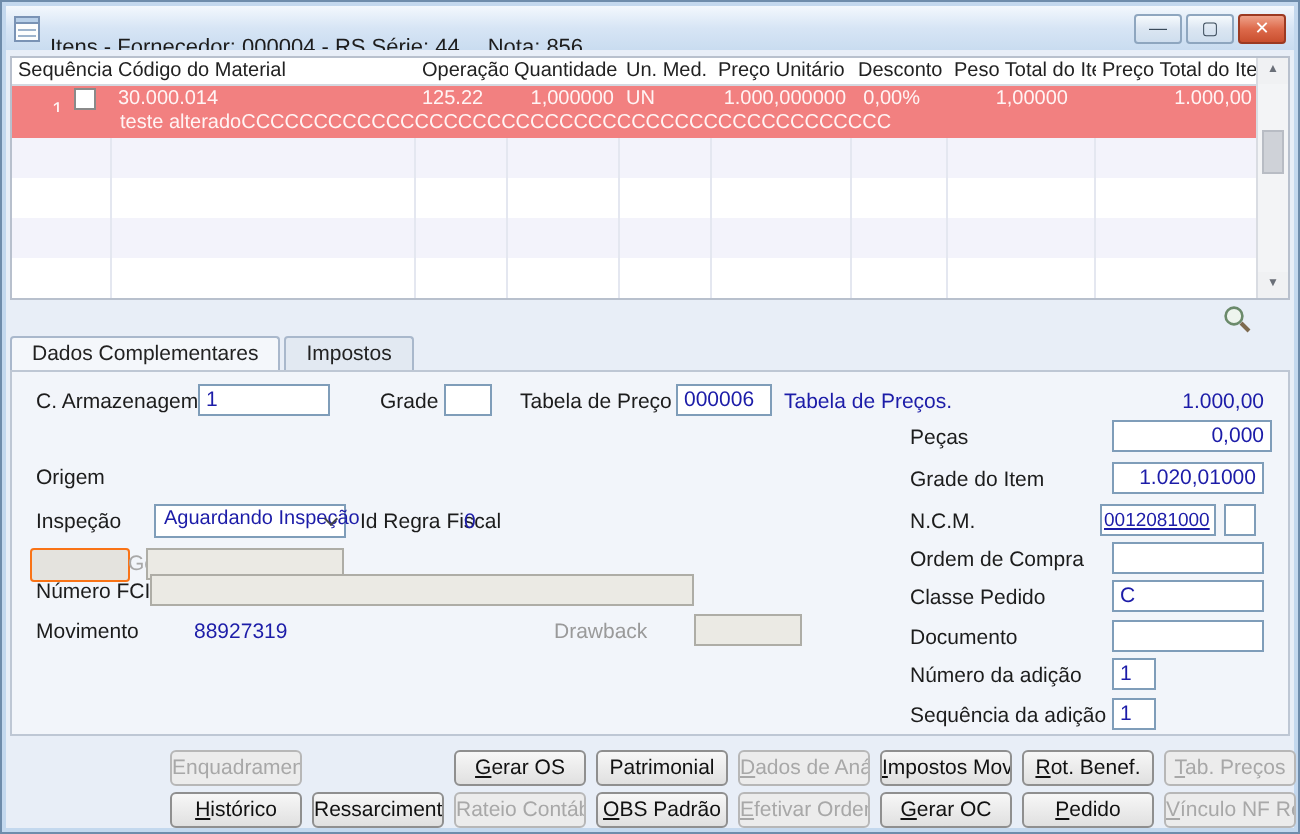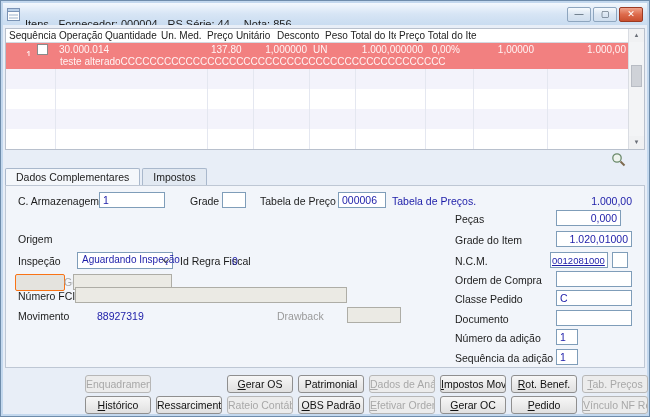--- a/index.html
+++ b/index.html
@@ -82,36 +82,37 @@
       <div class="wb">▢</div>
       <div class="wb close">✕</div>
     </div>
   </div>
 
   <div class="client">
 
     <div class="grid">
       <div class="ghead">
         <div class="cell c1">Sequência</div>
+        <div class="cell c2">Código do Material</div>
         <div class="cell c3">Operação</div>
         <div class="cell c4">Quantidade</div>
         <div class="cell c5">Un. Med.</div>
         <div class="cell c6">Preço Unitário</div>
         <div class="cell c7">Desconto</div>
         <div class="cell c8">Peso Total do Item</div>
         <div class="cell c9">Preço Total do Item</div>
       </div>
       <div class="row-sel">
         <div class="rline1">
           <div class="cell c1 seqcell">
             <span class="seqnum">1</span>
             <span class="cb"></span>
           </div>
           <div class="cell c2">30.000.014</div>
-          <div class="cell c3">137.80</div>
+          <div class="cell c3">125.22</div>
           <div class="cell c4 num-r">1,000000</div>
           <div class="cell c5">UN</div>
           <div class="cell c6 num-r">1.000,000000</div>
           <div class="cell c7 num-r pad-r">0,00%</div>
           <div class="cell c8 num-r pad-r">1,00000</div>
           <div class="cell c9 num-r">1.000,00</div>
         </div>
         <div class="rline2">teste alteradoCCCCCCCCCCCCCCCCCCCCCCCCCCCCCCCCCCCCCCCCCCCCC</div>
       </div>
       <div class="erow alt">
@@ -203,21 +204,21 @@
       <input class="inp dis" style="left: 69px; top: 101px; width: 272px;" disabled="" value="">
 
       <span class="lbl" style="left:12px;top:124px">Movimento</span>
       <span class="lbl navy" style="left:91px;top:124px">88927319</span>
       <span class="lbl grey" style="left:271px;top:124px">Drawback</span>
       <input class="inp dis" style="left: 341px; top: 121px; width: 54px;" disabled="" value="">
 
       <span class="lbl navy" style="left:536px;top:9px;width:90px;text-align:right">1.000,00</span>
 
       <span class="lbl" style="left:449px;top:27px">Peças</span>
-      <input class="inp right" style="left: 550px; top: 24px; width: 65px;" value="0,000">
+      <input class="inp right" style="left: 550px; top: 24px; width: 80px;" value="0,000">
 
       <span class="lbl" style="left:449px;top:48px">Grade do Item</span>
       <input class="inp right" style="left: 550px; top: 45px; width: 76px;" value="1.020,01000">
 
       <span class="lbl" style="left:449px;top:69px">N.C.M.</span>
       <input class="inp ncm" style="left: 544px; top: 66px; width: 58px; text-decoration: underline;" value="0012081000">
       <input class="inp" style="left: 606px; top: 66px; width: 16px;" value="">
 
       <span class="lbl" style="left:449px;top:88px">Ordem de Compra</span>
       <input class="inp" style="left: 550px; top: 85px; width: 76px;" value="">

